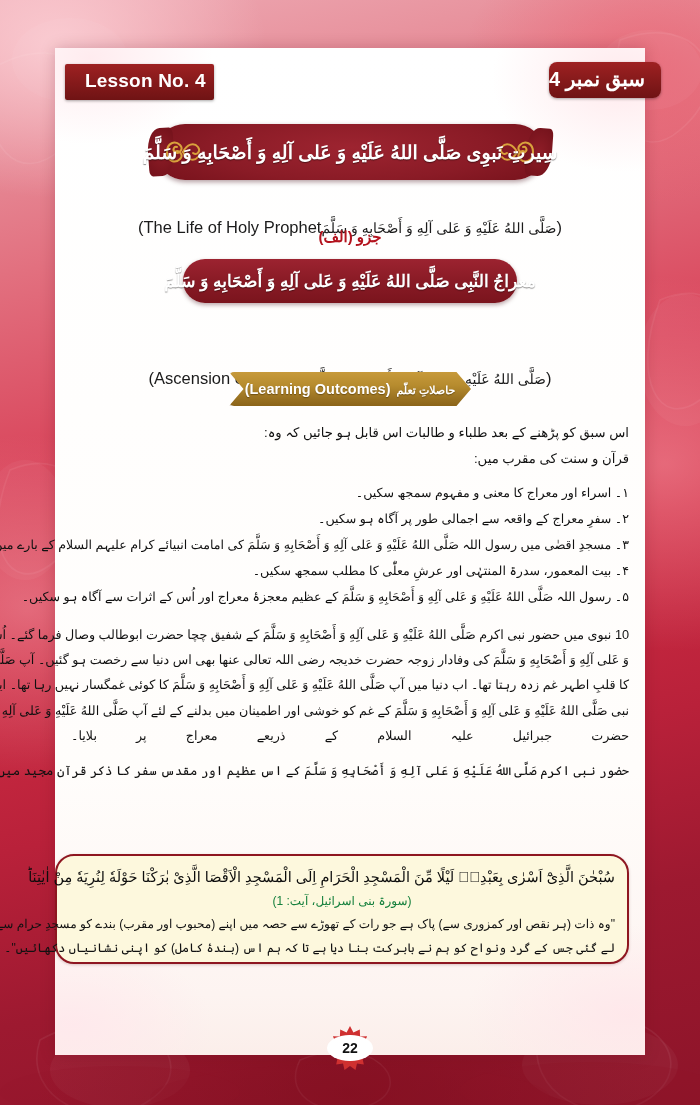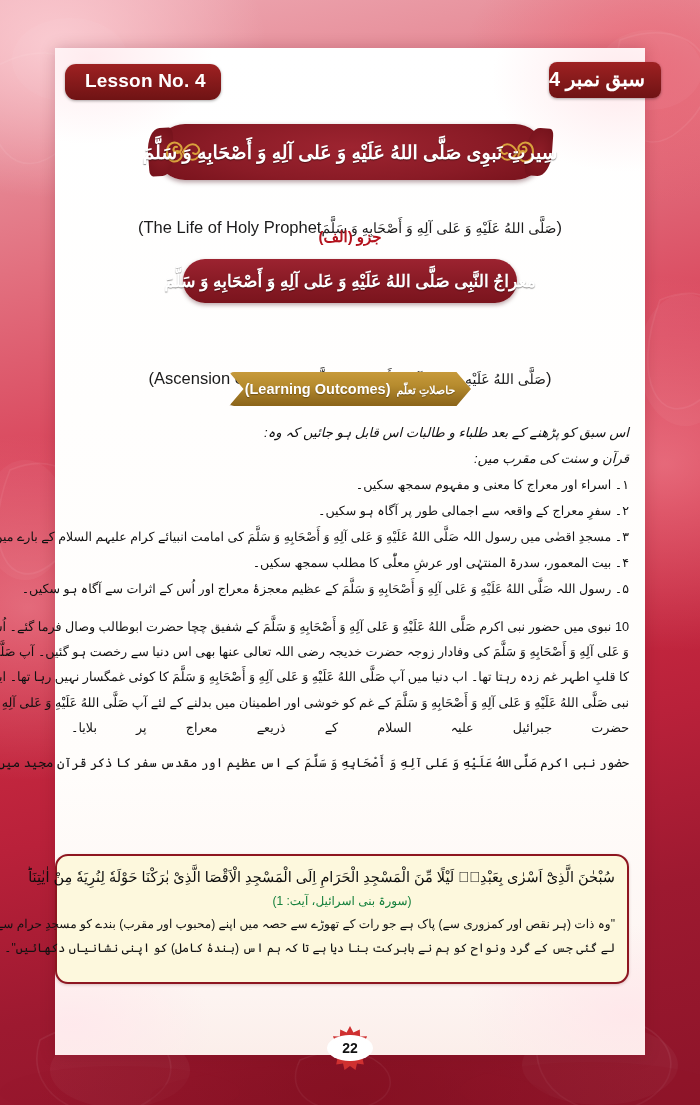--- a/index.html
+++ b/index.html
@@ -63,23 +63,23 @@
       radial-gradient(ellipse 200px 120px at 3% 97%, rgba(255,232,236,0.9),  rgba(255,255,255,0) 70%),
       radial-gradient(ellipse 230px 130px at 97% 96%, rgba(255,230,234,0.85), rgba(255,255,255,0) 70%);
     pointer-events: none;
   }
 
   
   #lesson-badge-en {
     position: absolute;
     left: 10px;
     top: 16px;
-    padding: 6px 15px 8px 20px;
+    padding: 6px 8px 8px 20px;
     background: linear-gradient(180deg, #9e2122 0%, #8a1b1c 42%, #6f1314 100%);
-    border-radius: 11px;
+    border-radius: 2px;
     color: #ffffff;
     font-size: 19px;
     font-weight: bold;
     letter-spacing: 0.2px;
     white-space: nowrap;
     box-shadow: 0 1px 3px rgba(0,0,0,0.35);
   }
 
   #lesson-badge-ur {
     position: absolute;
@@ -256,21 +256,21 @@
 
   .urdu-line {
     color: #111111;
     font-size: 13.2px;
     line-height: 1.95;
     direction: rtl;
     text-align: right;
     white-space: nowrap;
   }
 
-  #intro-block { margin-bottom: 2px; font-style: italic; }
+  #intro-block { margin-bottom: 10px; }
 
   #outcome-list .urdu-line {
     font-size: 12.6px;
     line-height: 2.05;
   }
 
   #main-para {
     margin-top: 12px;
     color: #111111;
     font-size: 12.7px;
@@ -298,22 +298,22 @@
   }
 
   
   #verse-box {
     position: absolute;
     left: 0;
     right: 16px;
     top: 806px;
     background: #fdf8dd;
     border: 2.5px solid #8e1620;
-    border-radius: 13px;
-    padding: 9px 12px 22px 12px;
+    border-radius: 19px;
+    padding: 9px 12px 2px 12px;
     direction: rtl;
     box-shadow: 0 1px 3px rgba(90,15,25,0.22);
   }
   #verse-arabic {
     color: #0d0d0d;
     font-size: 14.5px;
     line-height: 1.75;
     text-align: center;
     direction: rtl;
     white-space: nowrap;

